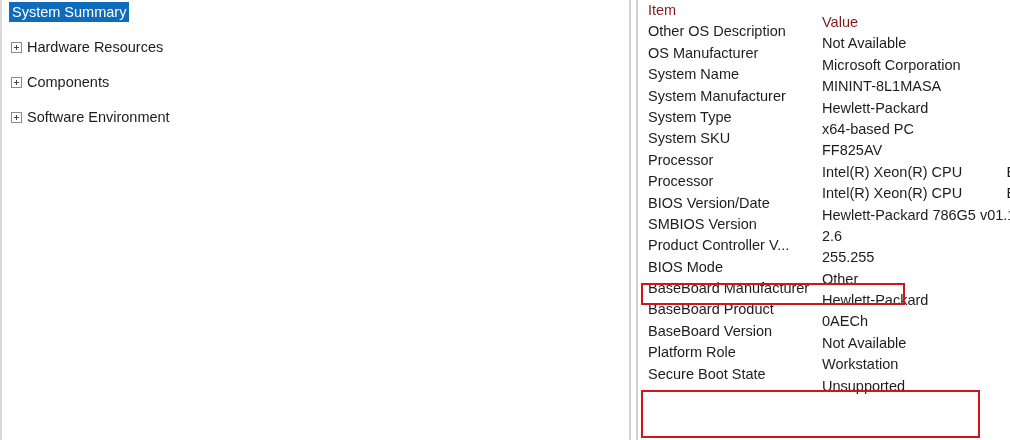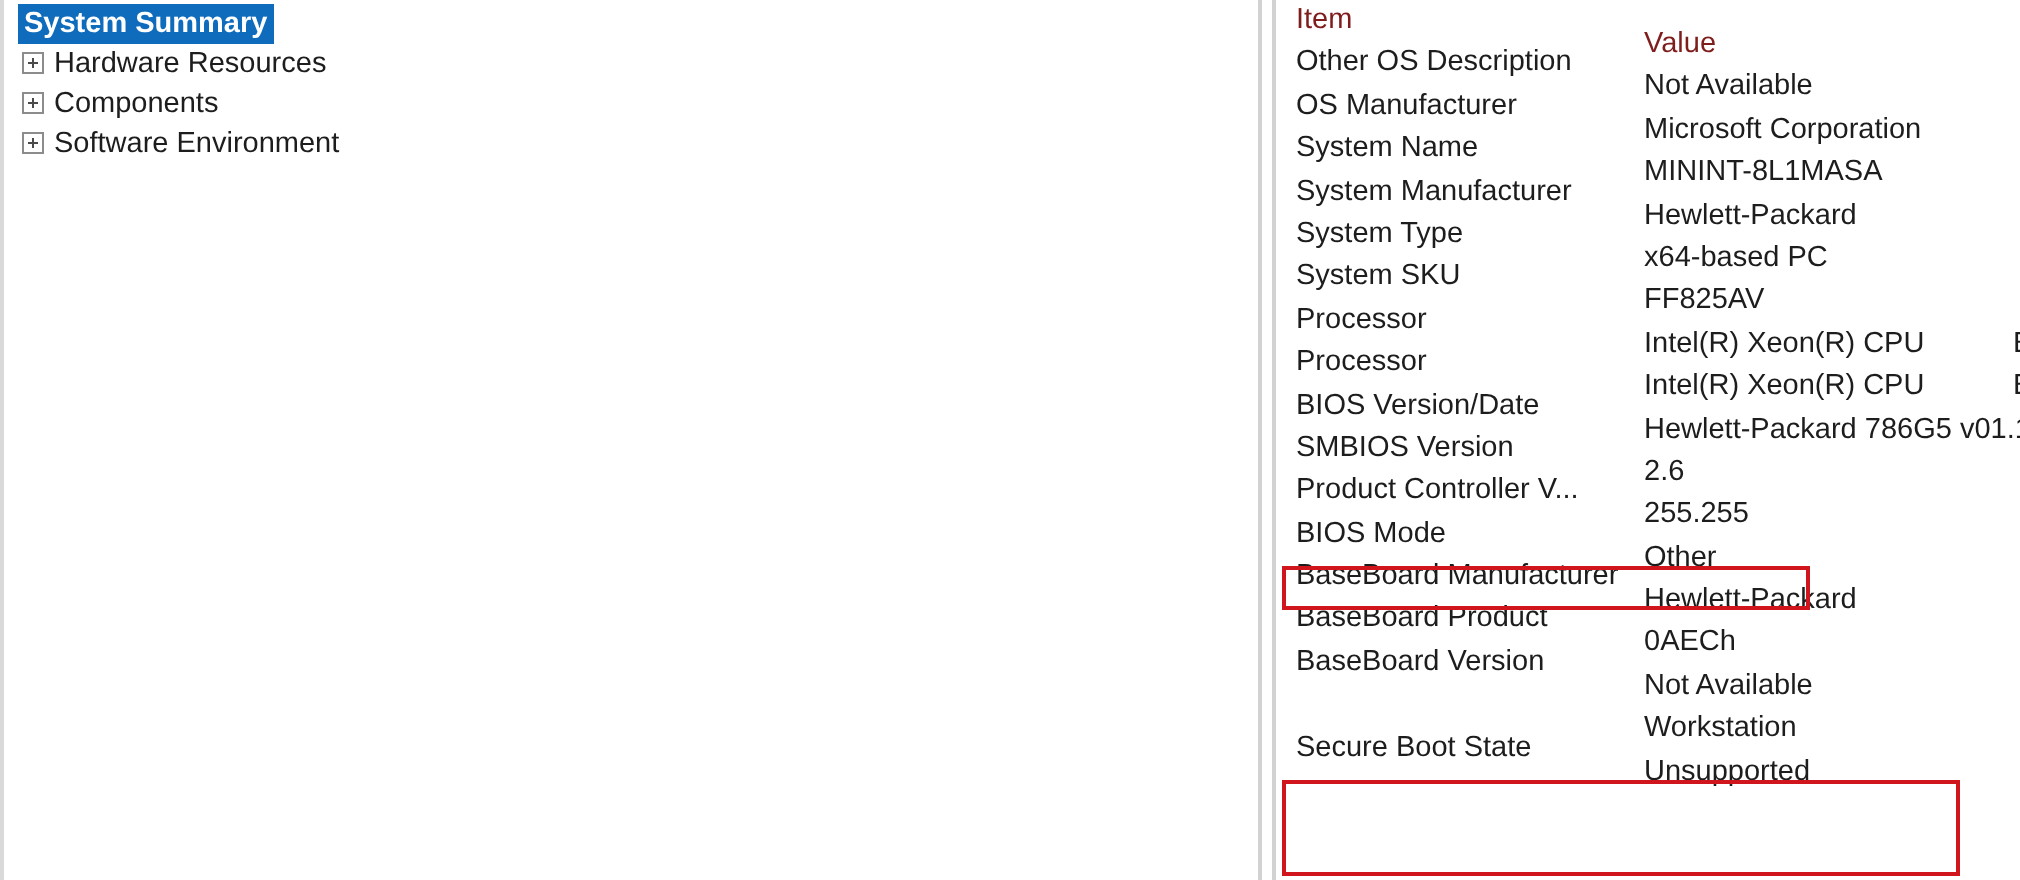--- a/index.html
+++ b/index.html
@@ -31,37 +31,37 @@
     box-sizing: border-box;
     overflow: hidden;
   }
   .tree-row {
     position: relative;
     height: 20px;
     line-height: 20px;
     white-space: nowrap;
     font-size: 14.5px;
     color: #1d1d1d;
+    margin-top: 15px;
   }
   .tree-row.root {
     padding-left: 5px;
   }
   .tree-row.child {
     padding-left: 8px;
   }
   .tree-label {
     display: inline-block;
     vertical-align: top;
   }
   .tree-label.selected {
     background: #0f6cbd;
     color: #ffffff;
     padding: 0 3px;
     margin-left: 2px;
-    font-weight: bold;
   }
   .expander {
     display: inline-block;
     width: 13px;
     height: 13px;
     vertical-align: middle;
     position: relative;
     top: -1px;
     margin-right: 4px;
   }
@@ -251,20 +251,21 @@
     </div>
     <div class="detail-row">
       <span class="col-item">BaseBoard Product</span>
       <span class="col-value">0AECh</span>
     </div>
     <div class="detail-row">
       <span class="col-item">BaseBoard Version</span>
       <span class="col-value">Not Available</span>
     </div>
     <div class="detail-row">
+      <span class="col-item">Platform Role</span>
       <span class="col-value">Workstation</span>
     </div>
     <div class="detail-row">
       <span class="col-item">Secure Boot State</span>
       <span class="col-value">Unsupported</span>
     </div>
 
   </div>
 
   <div class="redbox" style="left:641px; top:283px; width:264px; height:22px;"></div>

